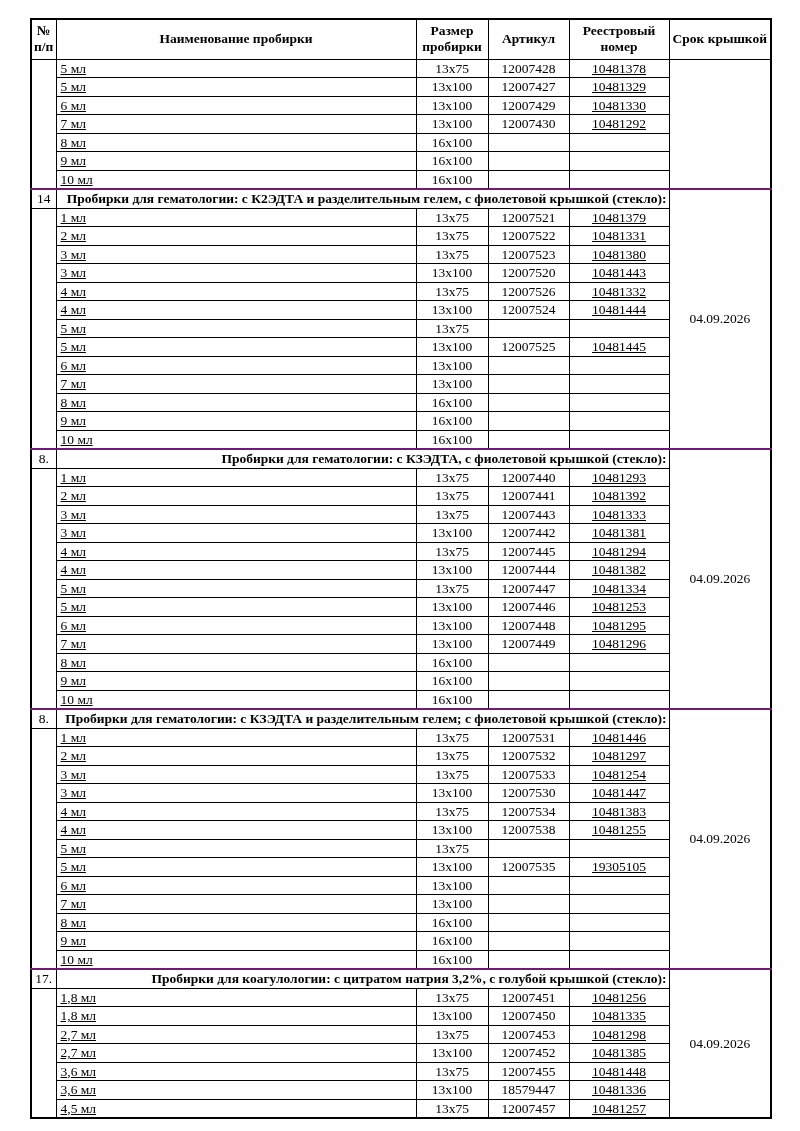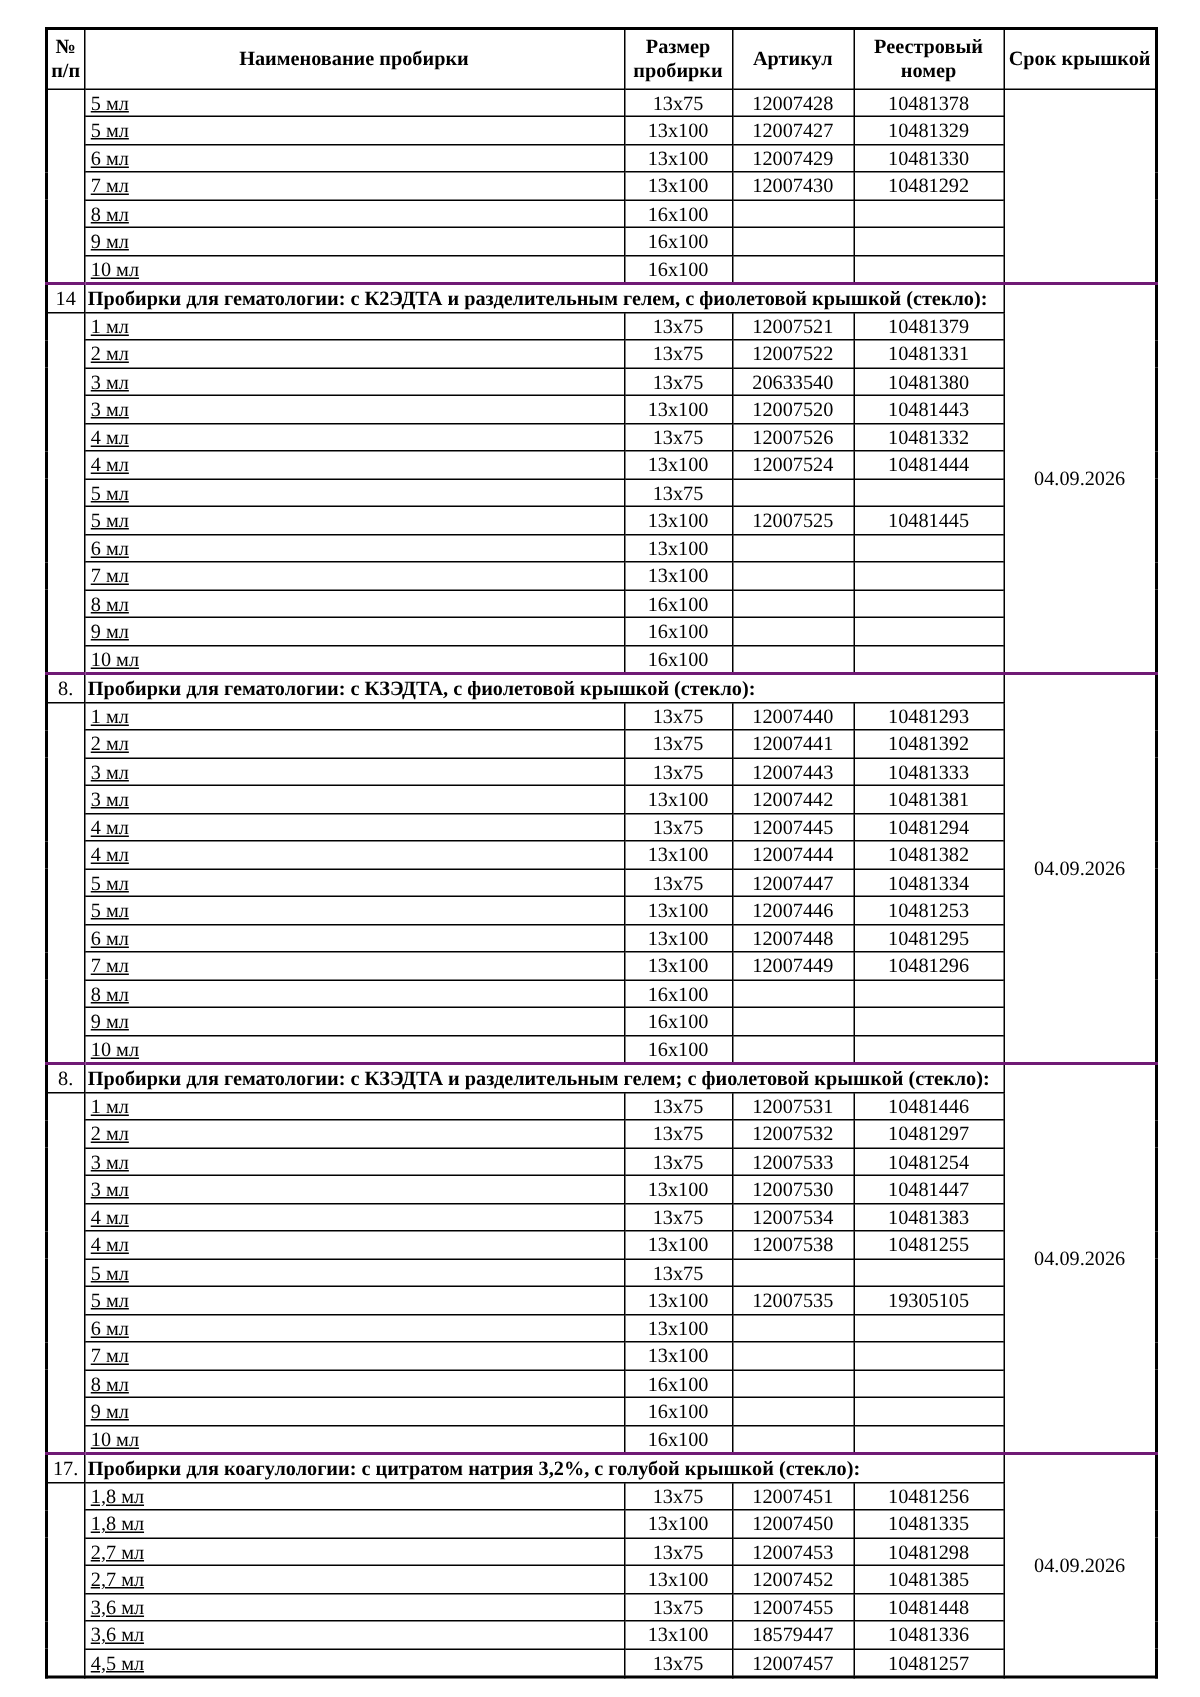--- a/index.html
+++ b/index.html
@@ -40,24 +40,24 @@
     text-align: center;
     padding: 0 1px;
   }
   tbody td {
     font-size: 13.5px;
     line-height: 17.5px;
     height: 17.5px;
   }
   .c-name { text-align: left; padding-left: 4px; text-decoration: underline; }
   .c-num, .c-size, .c-art, .c-reg, .c-date { text-align: center; }
-  .c-reg.u { }
+  .c-reg.u { text-decoration: underline; }
   .c-title {
     font-weight: bold;
-    text-align: left;
+    text-align: right;
     line-height: 17.5px;
   }
   tr.section-start td { border-top: 2px solid #701a75; }
 </style>
 </head>
 <body>
 
 <div class="page">
   <table class="catalog">
     <colgroup>
@@ -137,21 +137,21 @@
         </tr>
         <tr>
           <td class="c-name">2 мл</td>
           <td class="c-size">13x75</td>
           <td class="c-art">12007522</td>
           <td class="c-reg u">10481331</td>
         </tr>
         <tr>
           <td class="c-name">3 мл</td>
           <td class="c-size">13x75</td>
-          <td class="c-art">20633540</td>
+          <td class="c-art">12007523</td>
           <td class="c-reg u">10481380</td>
         </tr>
         <tr>
           <td class="c-name">3 мл</td>
           <td class="c-size">13x100</td>
           <td class="c-art">12007520</td>
           <td class="c-reg u">10481443</td>
         </tr>
         <tr>
           <td class="c-name">4 мл</td>

